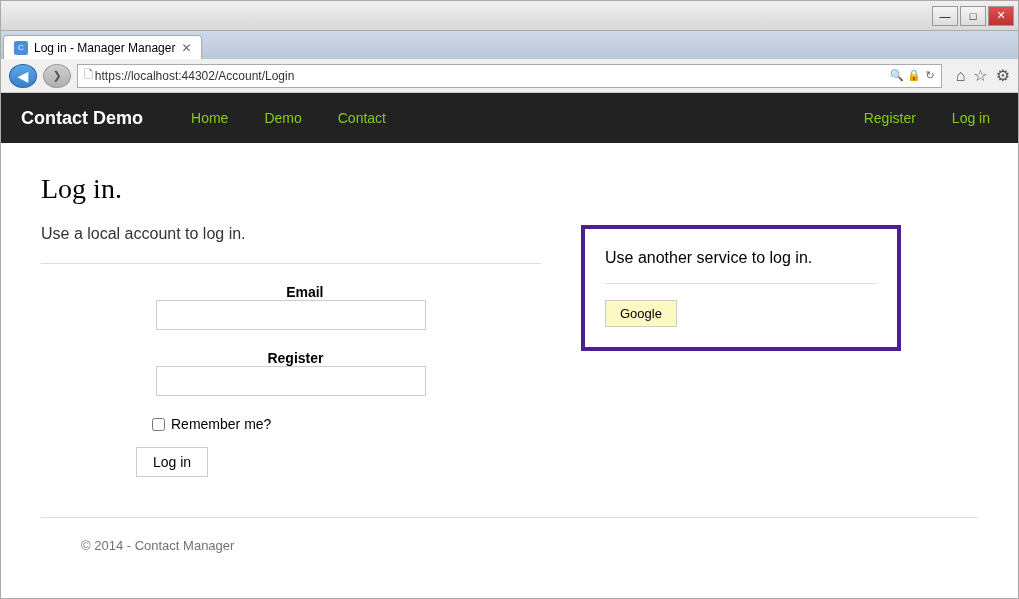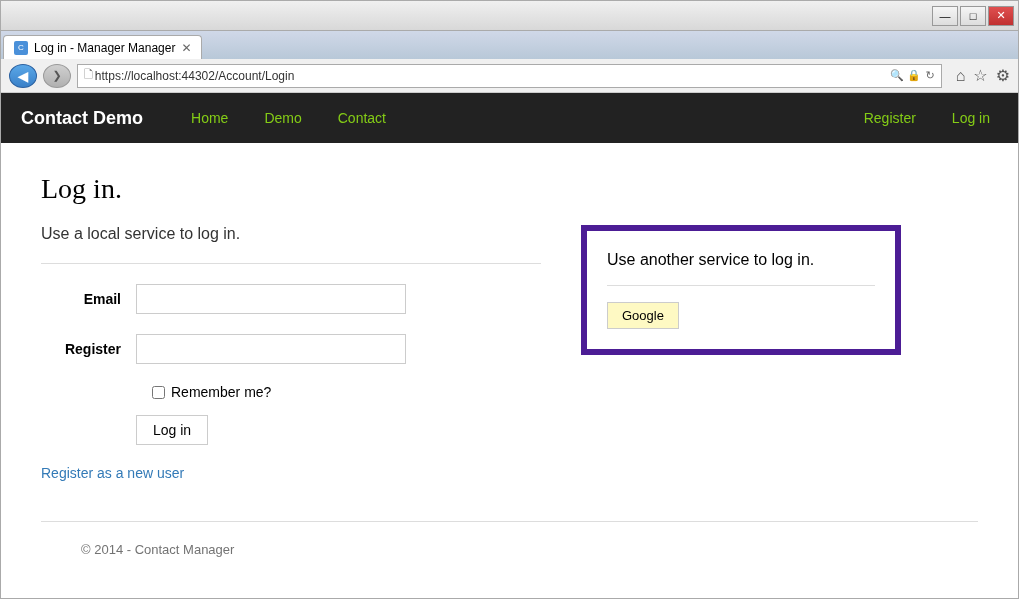--- a/index.html
+++ b/index.html
@@ -191,35 +191,36 @@
       gap: 40px;
     }
 
     .left-panel {
       flex: 1;
       max-width: 500px;
     }
 
     .right-panel {
       width: 320px;
-      border: 6px solid #4c1d95;
+      border: 4px solid #4c1d95;
       padding: 20px;
       height: fit-content;
     }
 
     .divider {
       border: none;
       border-top: 1px solid #ddd;
       margin-bottom: 20px;
     }
 
     .form-group {
       display: flex;
       align-items: center;
       margin-bottom: 20px;
+      flex-direction: column;
     }
 
     .form-label {
       width: 80px;
       text-align: right;
       font-weight: bold;
       margin-right: 15px;
     }
 
     .form-input {
@@ -362,41 +363,40 @@
         <a class="navbar-link">Log in</a>
       </div>
     </nav>
 
     <div class="main">
       <h1 class="page-title">Log in.</h1>
 
       <div class="content-row">
 
         <div class="left-panel">
-          <p class="section-title">Use a local service to log in.</p>
+          <p class="section-title">Use a local account to log in.</p>
           <hr class="divider">
 
           <div class="form-group">
             <label class="form-label">Email</label>
             <input class="form-input" type="text" style="">
           </div>
 
           <div class="form-group">
             <label class="form-label">Register</label>
             <input class="form-input" type="password" style="">
           </div>
 
           <div class="checkbox-row">
             <input type="checkbox" style="">
             <label>Remember me?</label>
           </div>
 
           <button class="login-btn">Log in</button>
 
-          <a class="register-link" href="#">Register as a new user</a>
         </div>
 
         <div class="right-panel">
           <p class="service-title">Use another service to log in.</p>
           <hr class="service-divider">
           <button class="google-btn">Google</button>
         </div>
       </div>
 
       <div class="footer">

